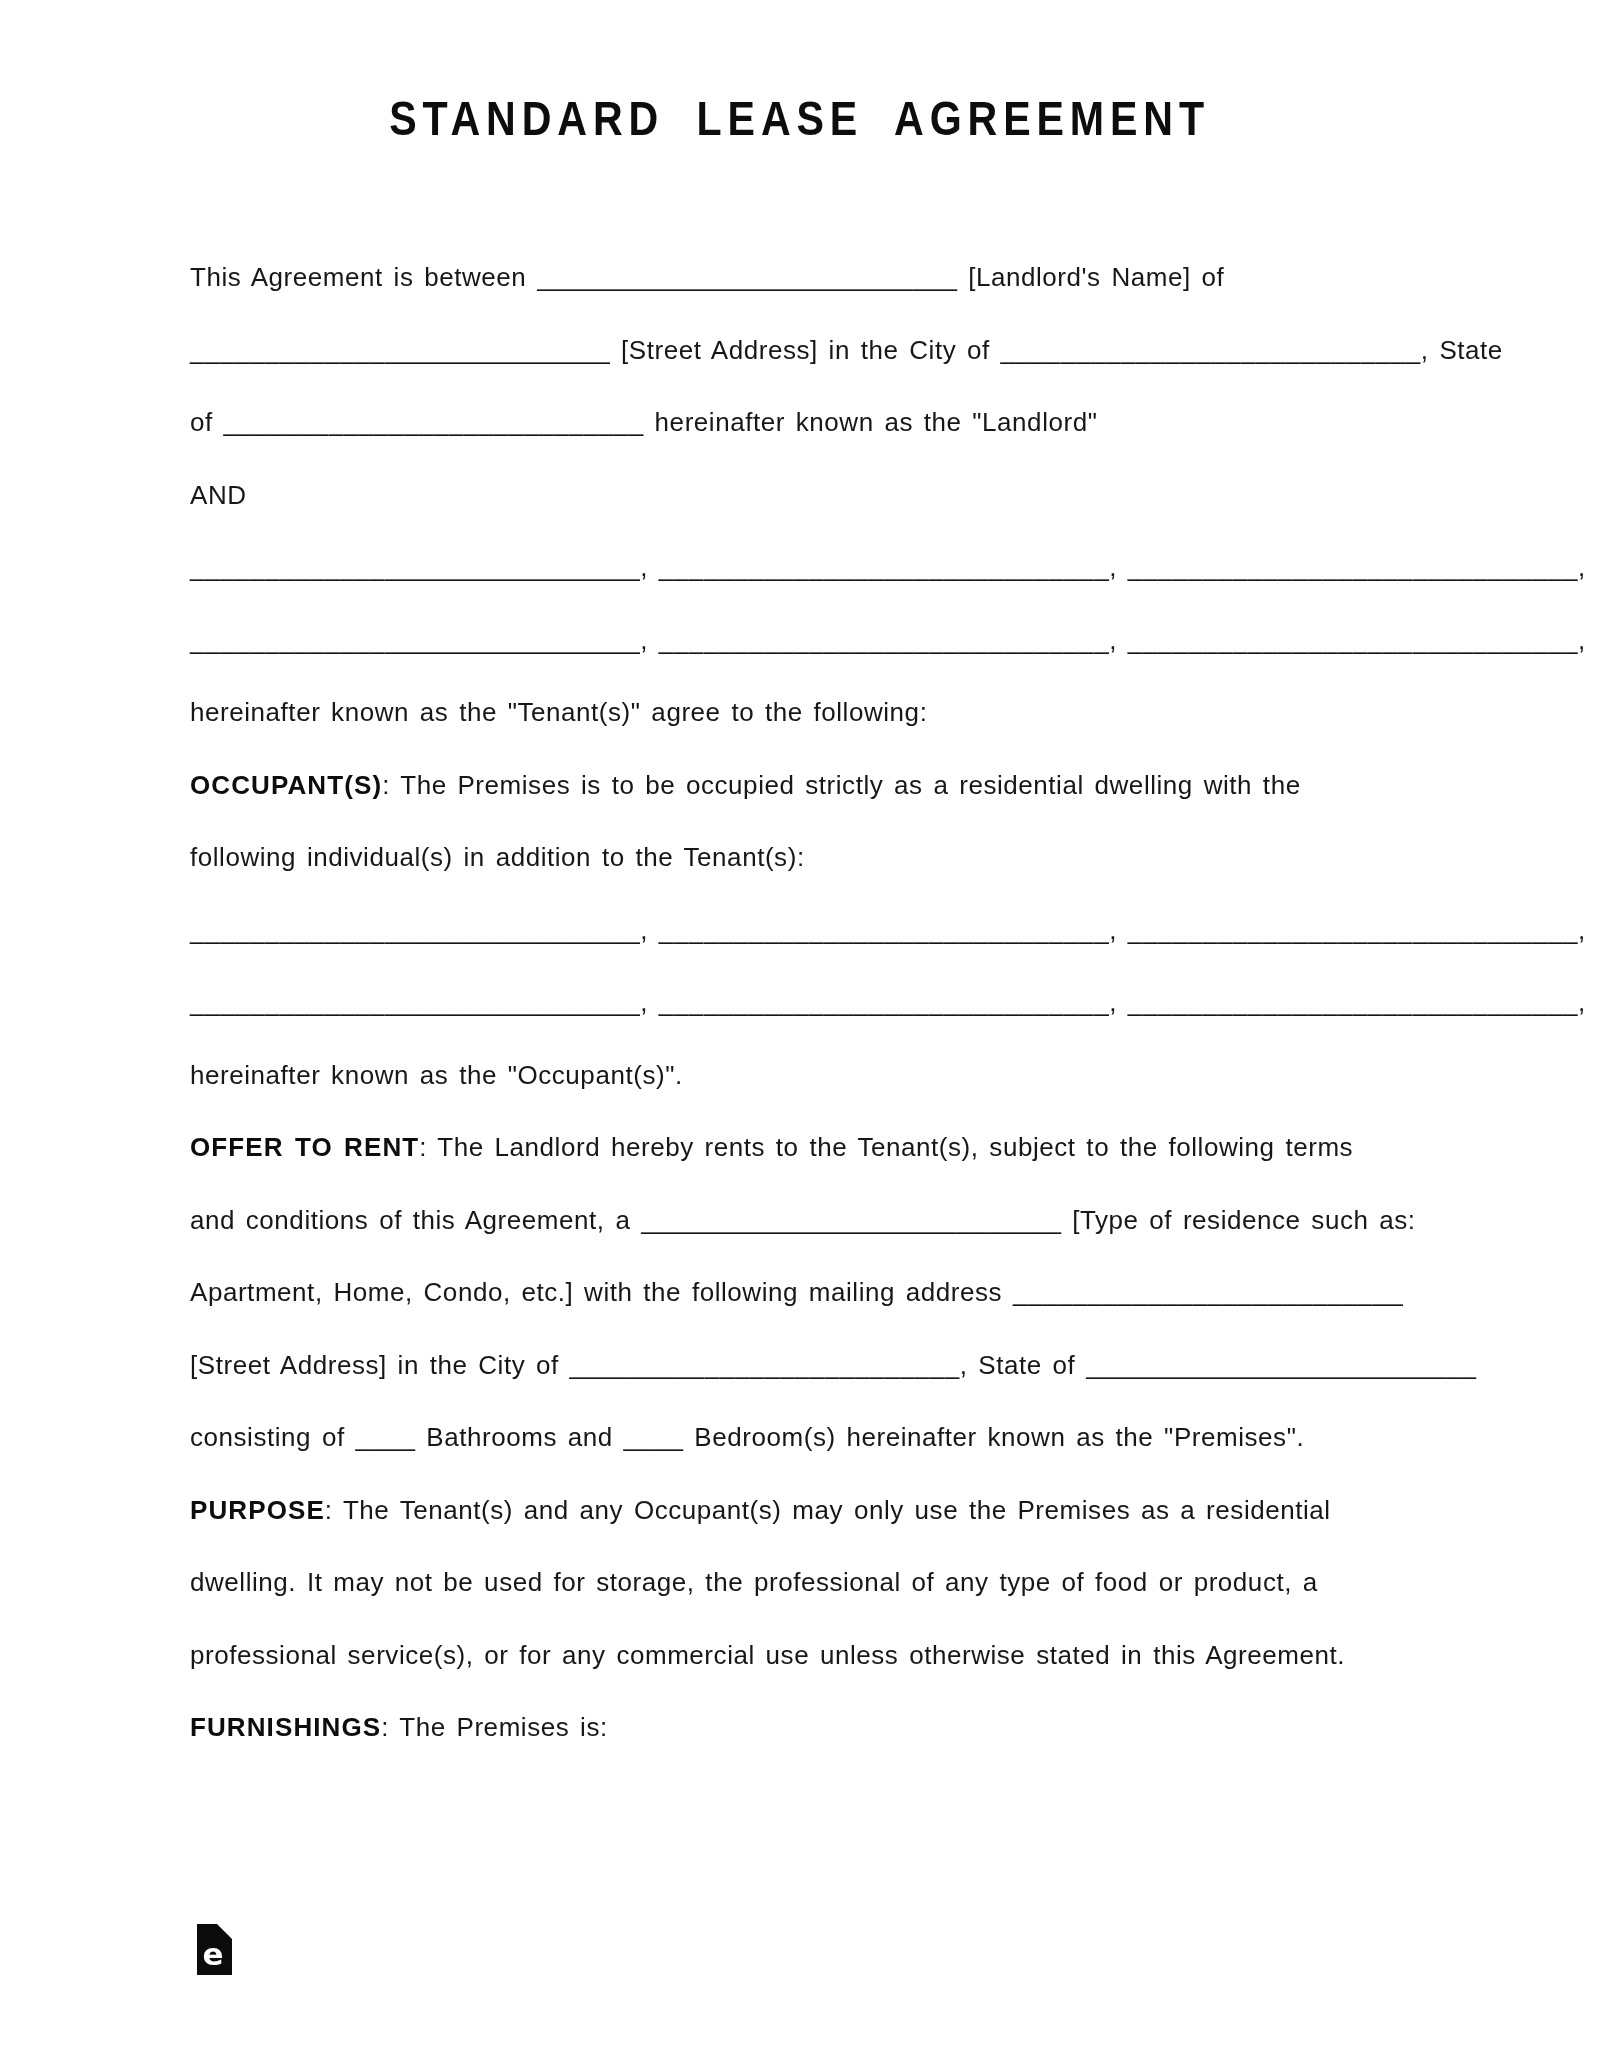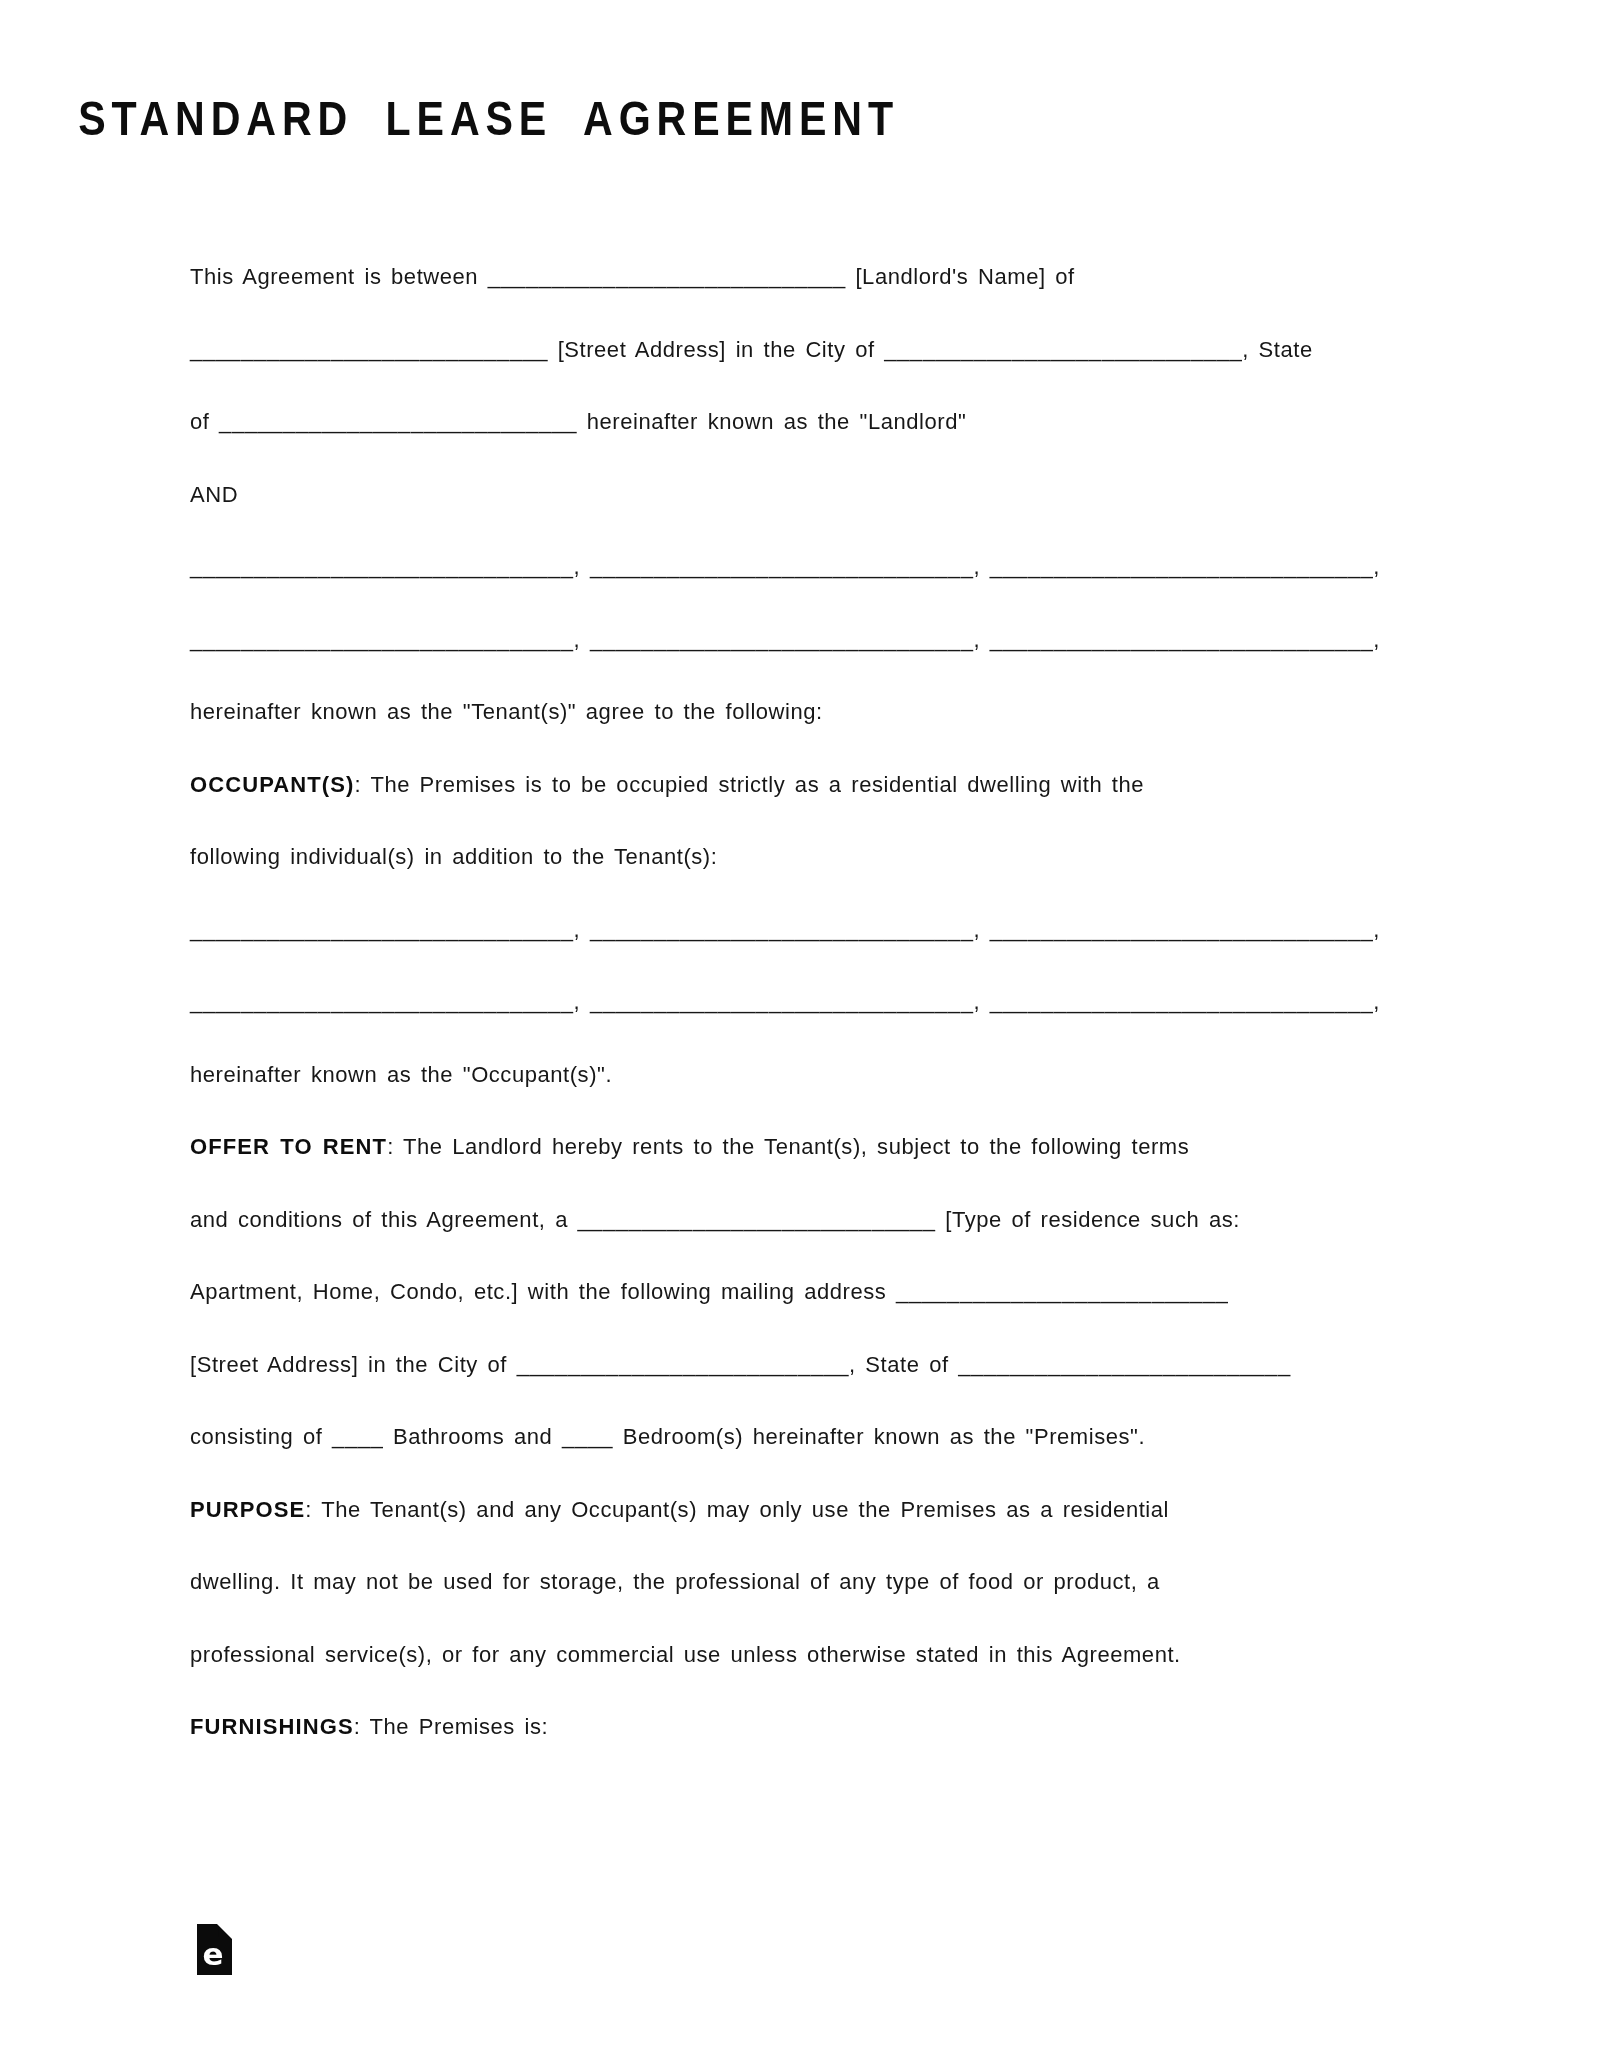--- a/index.html
+++ b/index.html
@@ -7,35 +7,36 @@
   body {
     width: 1600px; height: 2070px;
     background: #ffffff;
     position: relative;
     font-family: "Liberation Sans", sans-serif;
     color: #171717;
     overflow: hidden;
   }
   .title-wrap {
     position: absolute; top: 90px; left: 0; width: 1600px;
+    text-align: center;
   }
   .title-wrap .title-text {
     display: inline-block;
     font-size: 49px; font-weight: bold;
     letter-spacing: 7px; word-spacing: 18px;
     transform: scaleX(0.84); transform-origin: center;
     white-space: nowrap;
     color: #0d0d0d;
   }
   .doc-body {
     position: absolute; left: 190px; top: 241px; width: 1240px;
   }
   .line {
     height: 72.5px; line-height: 72.5px;
-    font-size: 22px;
+    font-size: 26px;
     letter-spacing: 0.55px; word-spacing: 3px;
     white-space: nowrap;
   }
   .bold-prefix { font-weight: bold; letter-spacing: 1.1px; color: #0d0d0d; margin-top: 29px; }
   .checkbox {
     display: inline-block;
     width: 22px; height: 27px;
     border: 2px solid #1a1a1a;
     background: #fff;
     vertical-align: -5px;

